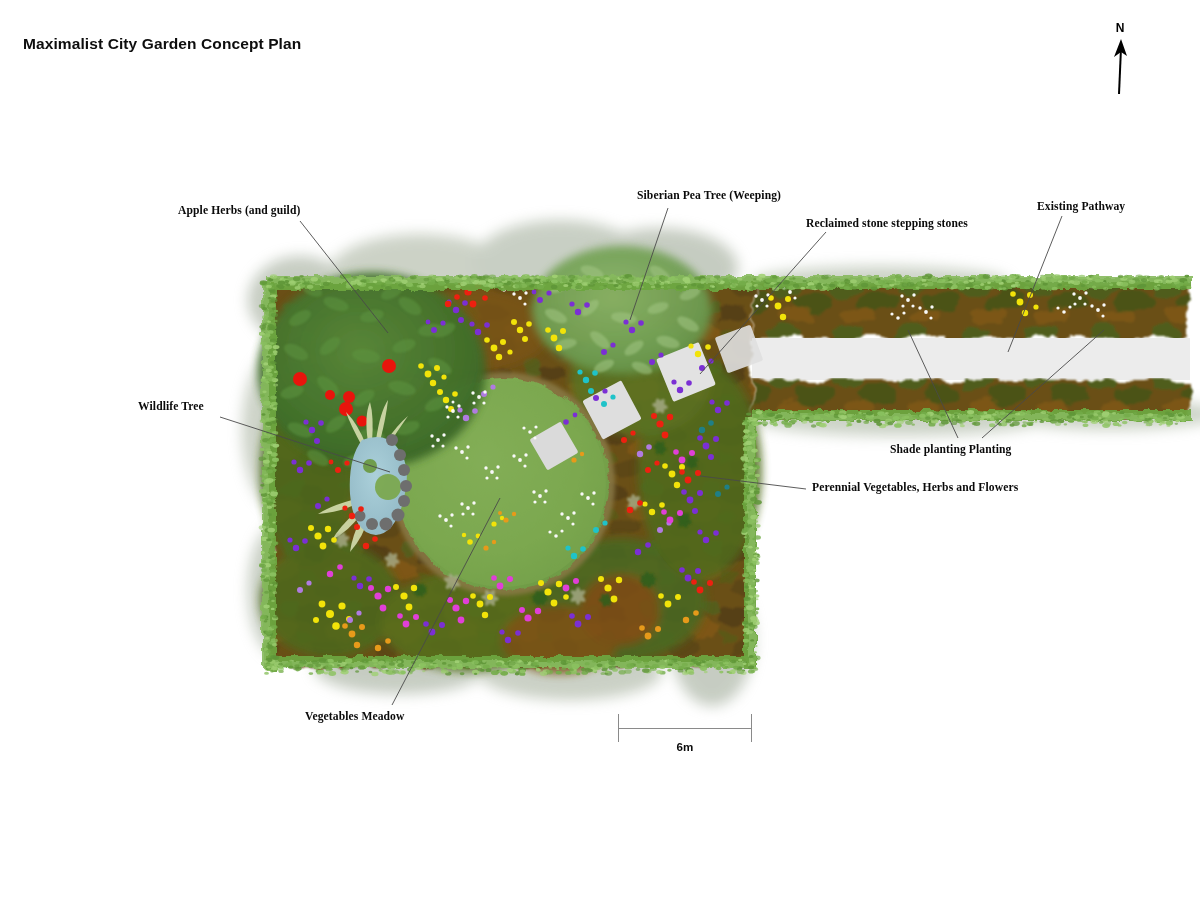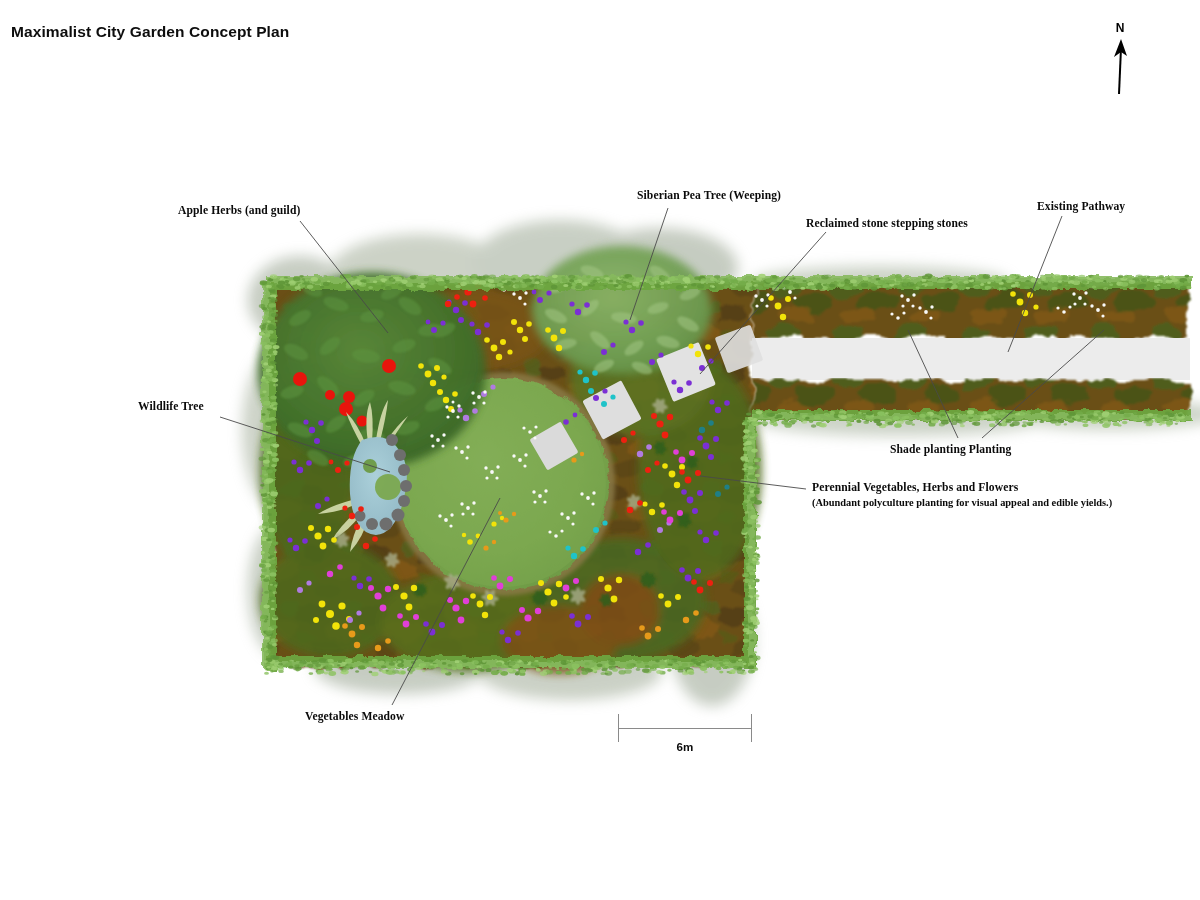--- a/index.html
+++ b/index.html
@@ -22,21 +22,21 @@
     left: 7px;
     top: 18px;
     width: 600px;
   }
   #plan-title {
     font-size: 15.5px;
     font-weight: bold;
     color: #0d0d0d;
     letter-spacing: 0.1px;
     line-height: 1.25;
-    margin: 4px;
+    margin: 16px;
   }
   #plan-subtitle {
     font-size: 11.5px;
     font-weight: bold;
     color: #111111;
     margin: 3px 0 0 0;
     letter-spacing: 0.05px;
   }
 
   
@@ -73,21 +73,21 @@
     letter-spacing: 0.1px;
     line-height: 1.35;
     font-family: Liberation Serif, serif;
   }
   .map-label .sublabel {
     display: block;
     font-size: 10.4px;
     font-weight: bold;
     letter-spacing: 0;
   }
-  .map-label.center { text-align: left; }
+  .map-label.center { text-align: right; }
 
   #label-apple-tree       { left: 178px; top: 203px; }
   #label-wildlife-pond    { left: 138px; top: 399px; }
   #label-perennial-meadow { left: 305px; top: 709px; }
   #label-siberian-pea     { left: 637px; top: 188px; }
   #label-stepping-stones  { left: 806px; top: 216px; }
   #label-existing-pathway { left: 1037px; top: 199px; }
   #label-shade-tolerant   { left: 890px; top: 442px; }
   #label-perennial-veg    { left: 812px; top: 480px; }
 
@@ -2659,21 +2659,20 @@
 <div class="map-label" id="label-siberian-pea">Siberian Pea Tree (Weeping)</div>
 
 <div class="map-label" id="label-stepping-stones">Reclaimed stone stepping stones</div>
 
 <div class="map-label" id="label-existing-pathway">Existing Pathway</div>
 
 <div class="map-label" id="label-shade-tolerant">Shade planting Planting</div>
 
 <div class="map-label center" id="label-perennial-veg">
   <span>Perennial Vegetables, Herbs and Flowers</span>
-  <span class="sublabel">(Abundant polyculture planting for visual appeal and edible yields.)</span>
 </div>
 
 <div id="scale-bar">
   <div class="rule"></div>
   <div class="tick left"></div>
   <div class="tick right"></div>
   <div id="scale-label">6m</div>
 </div>
 
 </body></html>

